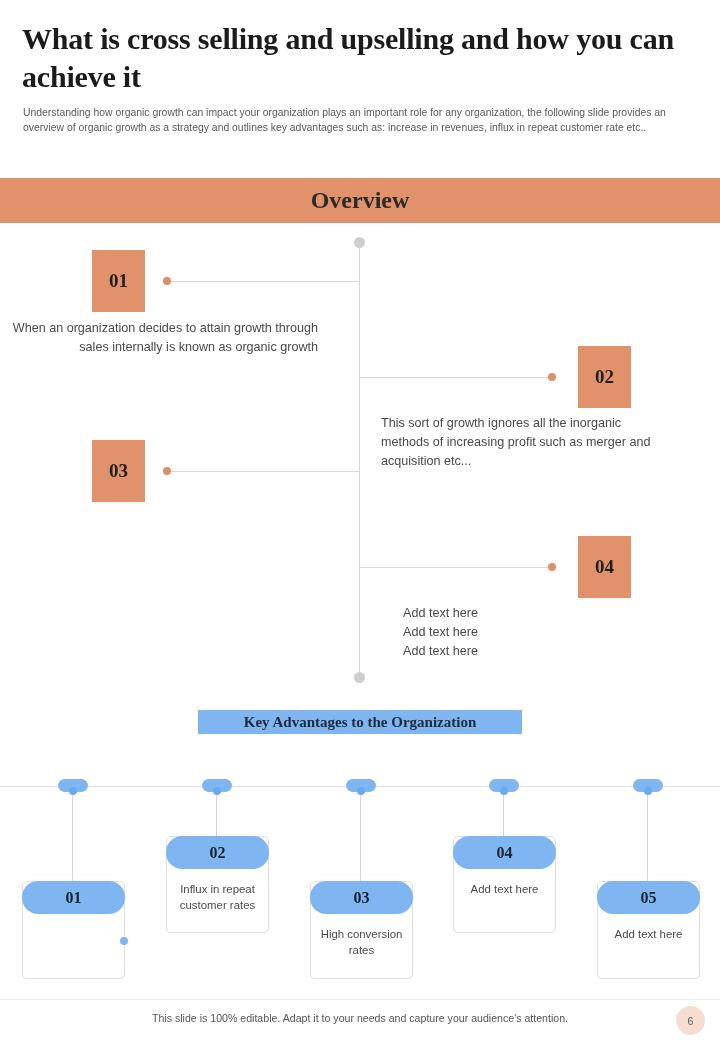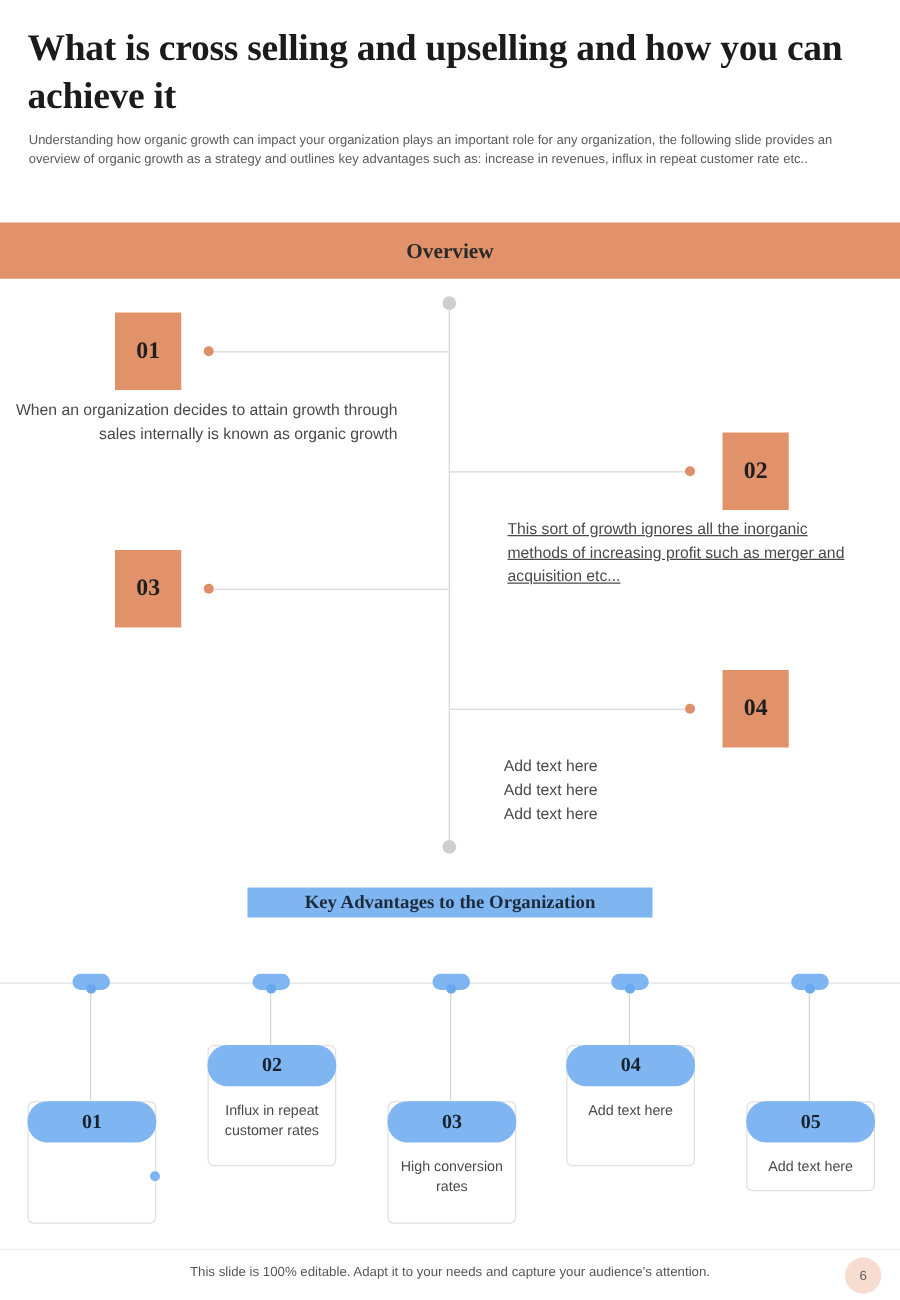--- a/index.html
+++ b/index.html
@@ -48,21 +48,21 @@
     width: 720px;
     height: 45px;
     background: #e2926b;
     display: flex;
     align-items: center;
     justify-content: center;
   }
   .overview-banner-label {
     font-family: "Liberation Serif", serif;
     font-weight: bold;
-    font-size: 17px;
+    font-size: 24px;
     color: #2a2a2a;
   }
 
   
   .timeline {
     position: absolute;
     left: 0;
     top: 223px;
     width: 720px;
     height: 470px;
@@ -269,21 +269,21 @@
   <div class="spine-dot bottom"></div>
 
   <div class="branch" style="left:171px; top:58px; width:189px;"></div>
   <div class="branch-dot" style="left:163px; top:54px;"></div>
   <div class="num-box" style="left:92px; top:27px;">01</div>
   <div class="item-text right" style="left:8px; top:96px; width:310px;">When an organization decides to attain growth through  sales internally  is known as organic growth</div>
 
   <div class="branch" style="left:360px; top:154px; width:191px;"></div>
   <div class="branch-dot" style="left:548px; top:150px;"></div>
   <div class="num-box" style="left:578px; top:123px;">02</div>
-  <div class="item-text left" style="left:406px; top:191px; width:290px;text-decoration:underline;">This sort of growth ignores all the inorganic methods of increasing profit such as merger and acquisition etc...</div>
+  <div class="item-text left" style="left:381px; top:191px; width:290px;">This sort of growth ignores all the inorganic methods of increasing profit such as merger and acquisition etc...</div>
 
   <div class="branch" style="left:171px; top:248px; width:189px;"></div>
   <div class="branch-dot" style="left:163px; top:244px;"></div>
   <div class="num-box" style="left:92px; top:217px;">03</div>
 
   <div class="branch" style="left:360px; top:344px; width:191px;"></div>
   <div class="branch-dot" style="left:548px; top:340px;"></div>
   <div class="num-box" style="left:578px; top:313px;">04</div>
   <div class="item-text left" style="left:403px; top:381px; width:290px; white-space:pre-line;">Add text here
 Add text here
@@ -326,21 +326,21 @@
   <div class="rail-diamond" style="left:500px;"></div>
   <div class="stem" style="left:503px; top:25px; height:41px;"></div>
   <div class="card" style="left:453px; top:66px; height:97px;">
     <div class="card-pill">04</div>
     <div class="card-body">Add text here</div>
   </div>
 
   <div class="rail-tab" style="left:633px;"></div>
   <div class="rail-diamond" style="left:644px;"></div>
   <div class="stem" style="left:647px; top:25px; height:86px;"></div>
-  <div class="card" style="left:597px; top:111px; height:72px;">
+  <div class="card" style="left:597px; top:111px; height:98px;">
     <div class="card-pill">05</div>
     <div class="card-body">Add text here</div>
   </div>
 </div>
 
 <div class="footer-rule"></div>
 <div class="footer-note">This slide is 100% editable. Adapt it to your needs and capture your audience's attention.</div>
 <div class="page-badge">6</div>
 
 </body></html>

